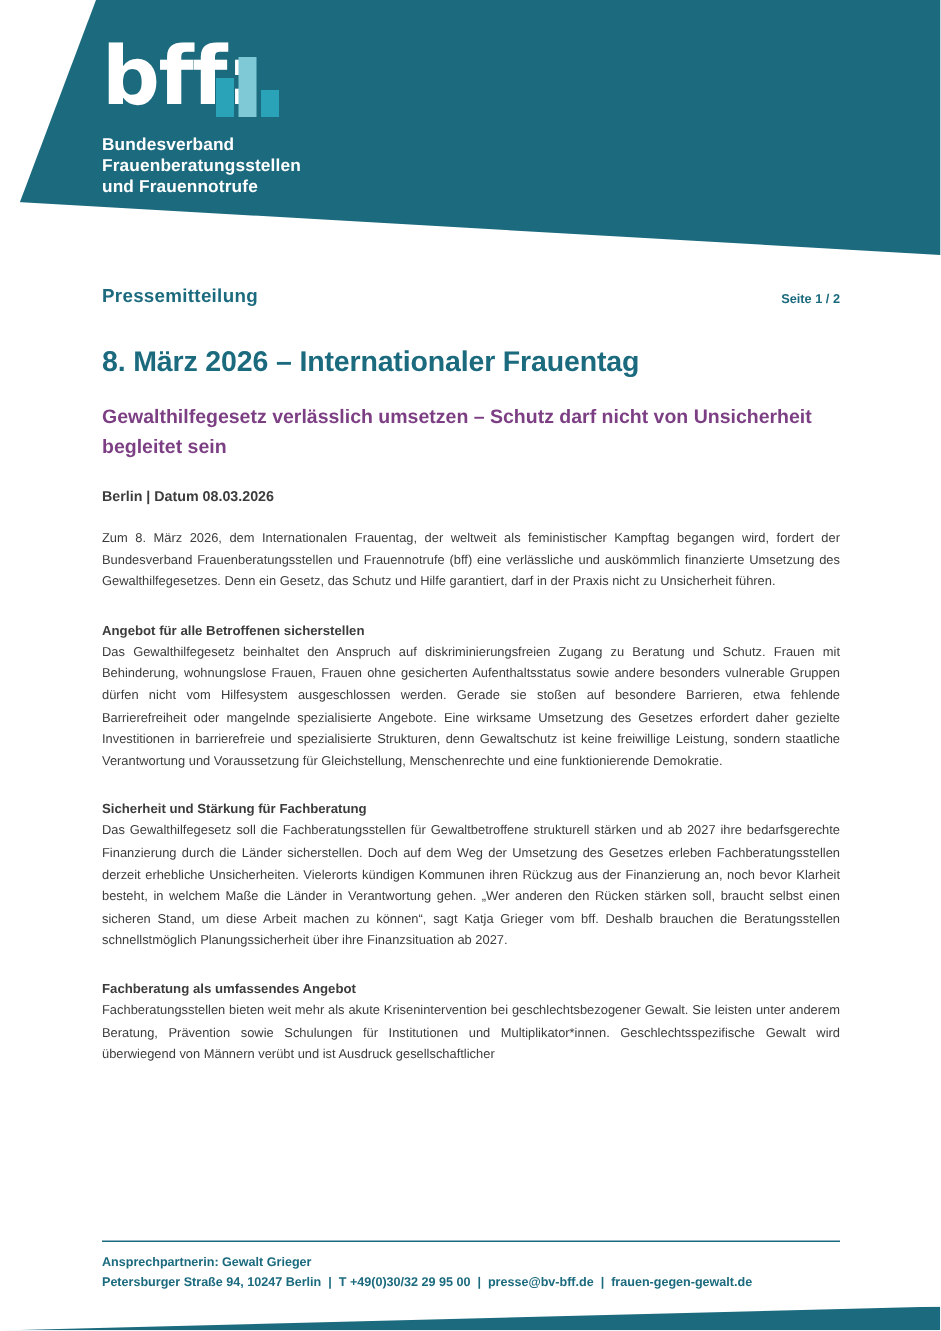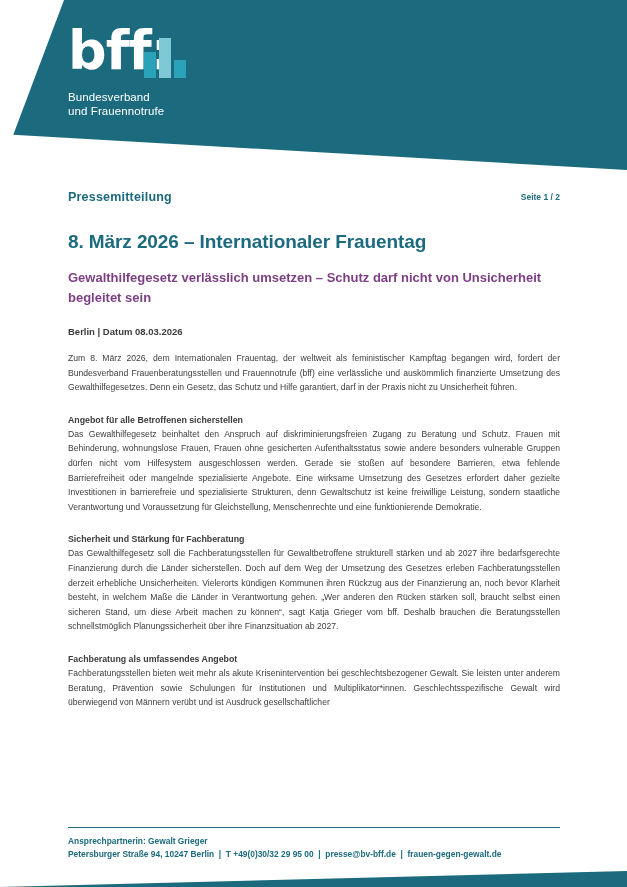--- a/index.html
+++ b/index.html
@@ -72,37 +72,37 @@
     position: absolute;
     bottom: 0;
     display: block;
   }
   .bar1 { left: 0;   width: 12px; height: 26px; background: #2aa3b8; }
   .bar2 { left: 15px; width: 12px; height: 40px; background: #7fc9d6; }
   .bar3 { left: 30px; width: 12px; height: 18px; background: #2aa3b8; }
   .logo-sub {
     margin-top: 8px;
     font-size: 11.5px;
-    font-weight: normal;
+    font-weight: bold;
     line-height: 14px;
     color: #ffffff;
     letter-spacing: 0.1px;
   }
 
   
   .content {
     position: absolute;
     left: 68px;
     top: 190px;
     width: 492px;
   }
   .meta-row {
     display: flex;
     justify-content: space-between;
-    align-items: center;
+    align-items: flex-end;
     border-bottom: 0;
   }
   .meta-left {
     font-size: 12.5px;
     font-weight: bold;
     color: #1b6a7e;
     letter-spacing: 0.2px;
   }
   .meta-right {
     font-size: 8.5px;
@@ -197,20 +197,21 @@
     <div class="logo-mark">
       <div class="logo-word">bff:</div>
       <div class="logo-bars">
         <span class="bar1"></span>
         <span class="bar2"></span>
         <span class="bar3"></span>
       </div>
     </div>
     <div class="logo-sub">
       <div>Bundesverband</div>
+      <div>Frauenberatungsstellen</div>
       <div>und Frauennotrufe</div>
     </div>
   </div>
 
   <div class="header-bottom-wedge"></div>
 </div>
 
 <div class="content">
 
   <div class="meta-row">

